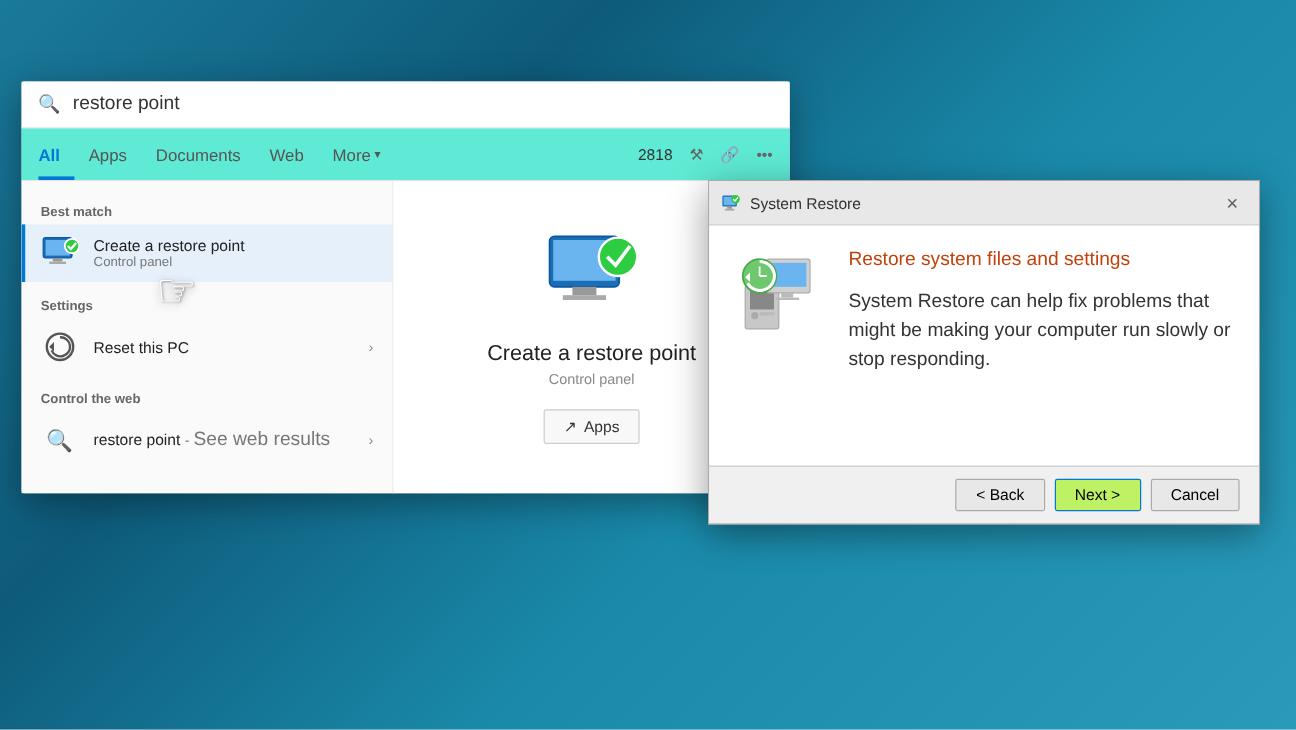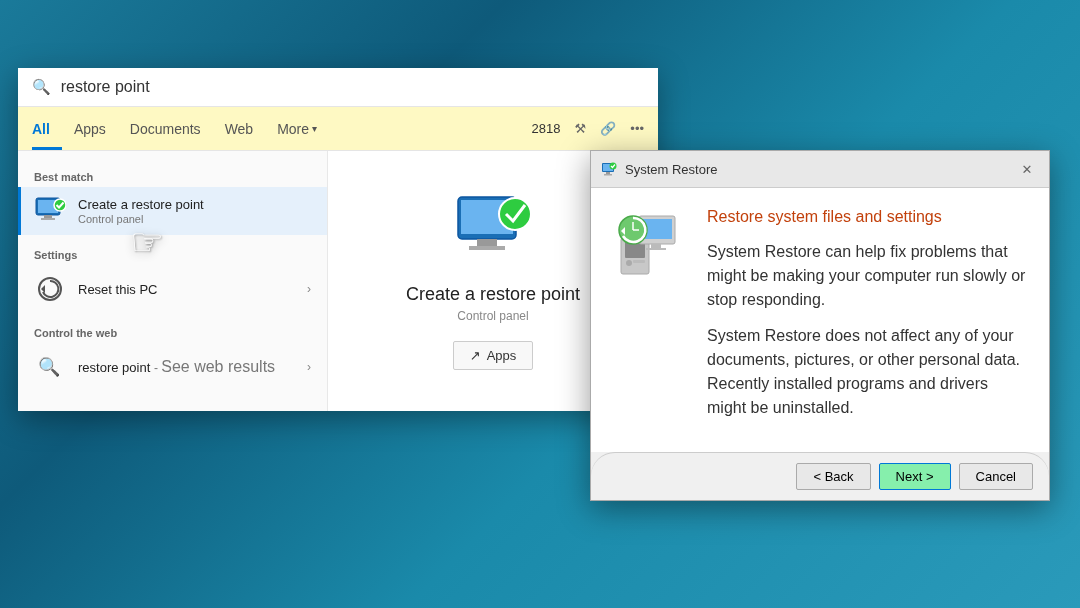--- a/index.html
+++ b/index.html
@@ -39,21 +39,21 @@
       font-size: 16px;
       color: #333;
       flex: 1;
     }
 
     .search-tabs {
       display: flex;
       align-items: center;
       padding: 0 14px;
       border-bottom: 1px solid #e5e5e5;
-      background: #fef9c3;
+      background: #5eead4;
       height: 44px;
     }
     .tab-item {
       padding: 10px 12px;
       font-size: 14px;
       color: #555;
       cursor: pointer;
       position: relative;
       height: 100%;
       display: flex;
@@ -268,35 +268,34 @@
     }
 
     .dialog-footer {
       display: flex;
       justify-content: flex-end;
       align-items: center;
       padding: 10px 16px;
       gap: 8px;
       border-top: 1px solid #ccc;
       background: #f0f0f0;
-      border-radius: 24px;
     }
     .dialog-btn {
       padding: 5px 16px;
       font-size: 13px;
       border: 1px solid #aaa;
       background: #e8e8e8;
       cursor: pointer;
       min-width: 70px;
       text-align: center;
       border-radius: 2px;
     }
     .dialog-btn.primary {
       border-color: #0078d7;
-      background: #86efac;
+      background: #bef264;
     }
 
     
     .restore-composite {
       position: relative;
       width: 75px;
       height: 80px;
     }
   </style>
 </head>
@@ -456,21 +455,20 @@
 
           <line x1="22" y1="22" x2="22" y2="14" stroke="white" stroke-width="1.5"></line>
           <line x1="22" y1="22" x2="28" y2="22" stroke="white" stroke-width="1.5"></line>
         </svg>
       </div>
     </div>
 
     <div class="dialog-content">
       <div class="dialog-heading">Restore system files and settings</div>
       <div class="dialog-text">System Restore can help fix problems that might be making your computer run slowly or stop responding.</div>
-      <div class="dialog-text">System Restore does not affect any of your documents, pictures, or other personal data. Recently installed programs and drivers might be uninstalled.</div>
     </div>
   </div>
 
   <div class="dialog-footer">
     <button class="dialog-btn">&lt; Back</button>
     <button class="dialog-btn primary">Next &gt;</button>
     <button class="dialog-btn">Cancel</button>
   </div>
 </div>
 

